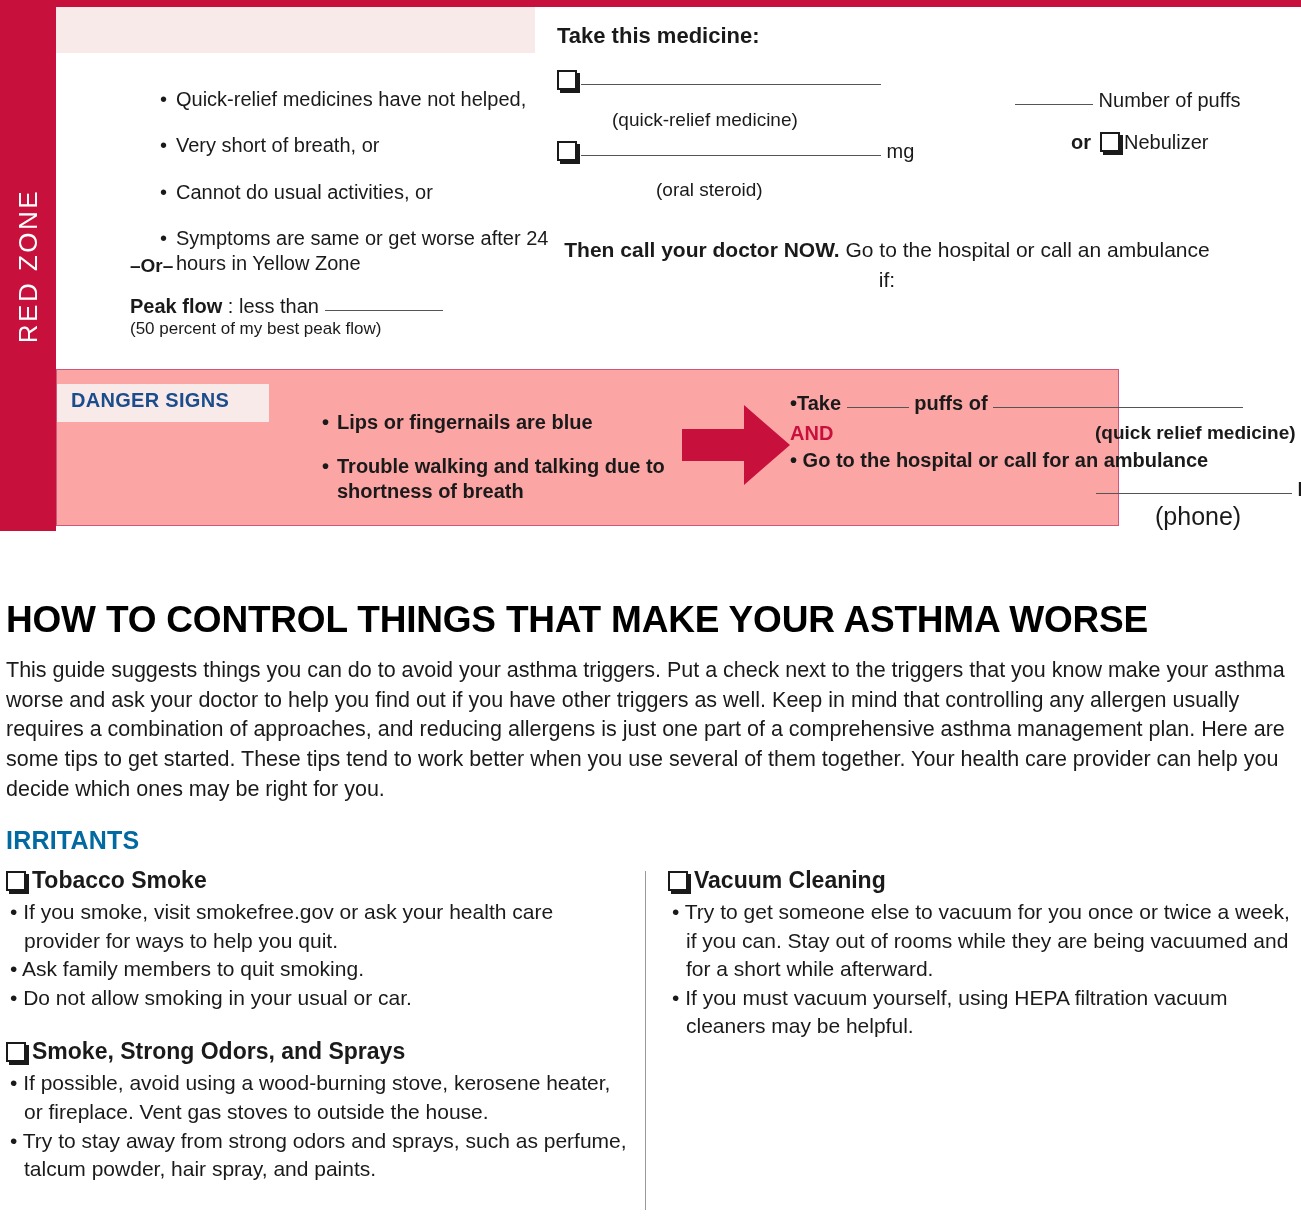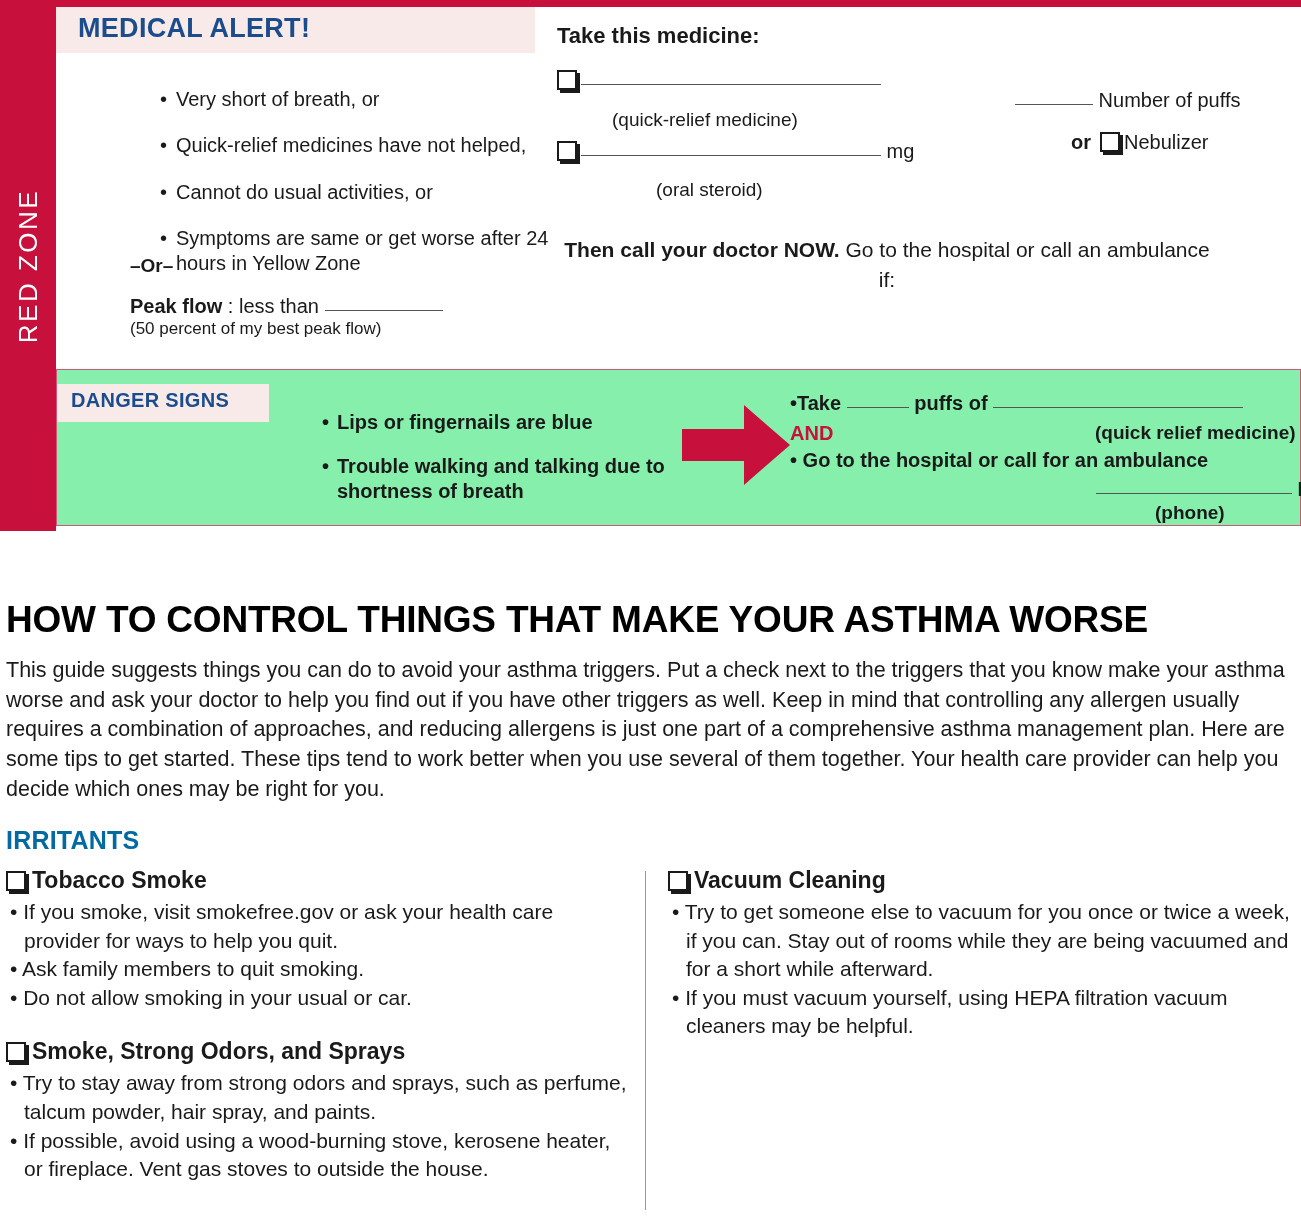--- a/index.html
+++ b/index.html
@@ -181,24 +181,24 @@
   }
   .then-bullets li:before {
     content: "•";
     position: absolute; left: 0; top: 0;
   }
 
   
   .danger-box {
     position: absolute;
     left: 56px; top: 369px;
-    width: 1245px;
+    width: 1063px;
     height: 157px;
     border: 1.5px solid #D1577A;
-    background: #86efac;
+    background: #fca5a5;
   }
   .danger-label-band {
     position: absolute;
     left: 0; top: 14px;
     width: 212px;
     height: 38px;
     background: #F9EAEA;
   }
   .danger-label {
     position: absolute;
@@ -251,22 +251,22 @@
   .phone-line {
     position: absolute;
     left: 306px; top: 86px;
     font-size: 20px;
     font-weight: bold;
     white-space: nowrap;
   }
   .cap-phone {
     position: absolute;
     left: 365px; top: 110px;
-    font-size: 19px;
-    font-weight: bold;
+    font-size: 25px;
+    font-weight: normal;
     text-align: center;
   }
 
   
   .lower {
     position: absolute;
     left: 0; top: 531px;
     width: 1301px;
     padding: 0 6px;
   }
@@ -331,25 +331,24 @@
 
   <div class="red-top-strip"></div>
 
   <div class="red-sidebar">
     <div class="red-sidebar-label">RED ZONE</div>
   </div>
 
   <div class="redzone-body">
 
     <div class="pink-band"></div>
-    <div class="medical-alert-title">MEDICAL ALERT!</div>
 
     <ul class="alert-bullets">
+      <li>Quick-relief medicines have not helped,</li>
       <li>Very short of breath, or</li>
-      <li>Quick-relief medicines have not helped,</li>
       <li>Cannot do usual activities, or</li>
       <li>Symptoms are same or get worse after 24 hours in Yellow Zone</li>
     </ul>
 
     <div class="or-sep">–Or–</div>
 
     <div class="peakflow-row">
       <b>Peak flow</b>
       <span>: less than</span>
       <span class="blank-line" style="width:118px"></span>
@@ -435,22 +434,22 @@
       <div class="trigger-tips">
         <p>• If you smoke, visit smokefree.gov or ask your health care provider for ways to help you quit.</p>
         <p>• Ask family members to quit smoking.</p>
         <p>• Do not allow smoking in your usual or car.</p>
       </div>
 
       <div class="trigger-title">
         <span class="cbx"></span><span>Smoke, Strong Odors, and Sprays</span>
       </div>
       <div class="trigger-tips">
+        <p>• If possible, avoid using a wood-burning stove, kerosene heater, or fireplace. Vent gas stoves to outside the house.</p>
         <p>• Try to stay away from strong odors and sprays, such as perfume, talcum powder, hair spray, and paints.</p>
-        <p>• If possible, avoid using a wood-burning stove, kerosene heater, or fireplace. Vent gas stoves to outside the house.</p>
       </div>
     </div>
 
     <div class="col-divider"></div>
 
     <div class="col col-right">
       <div class="trigger-title">
         <span class="cbx"></span><span>Vacuum Cleaning</span>
       </div>
       <div class="trigger-tips">

